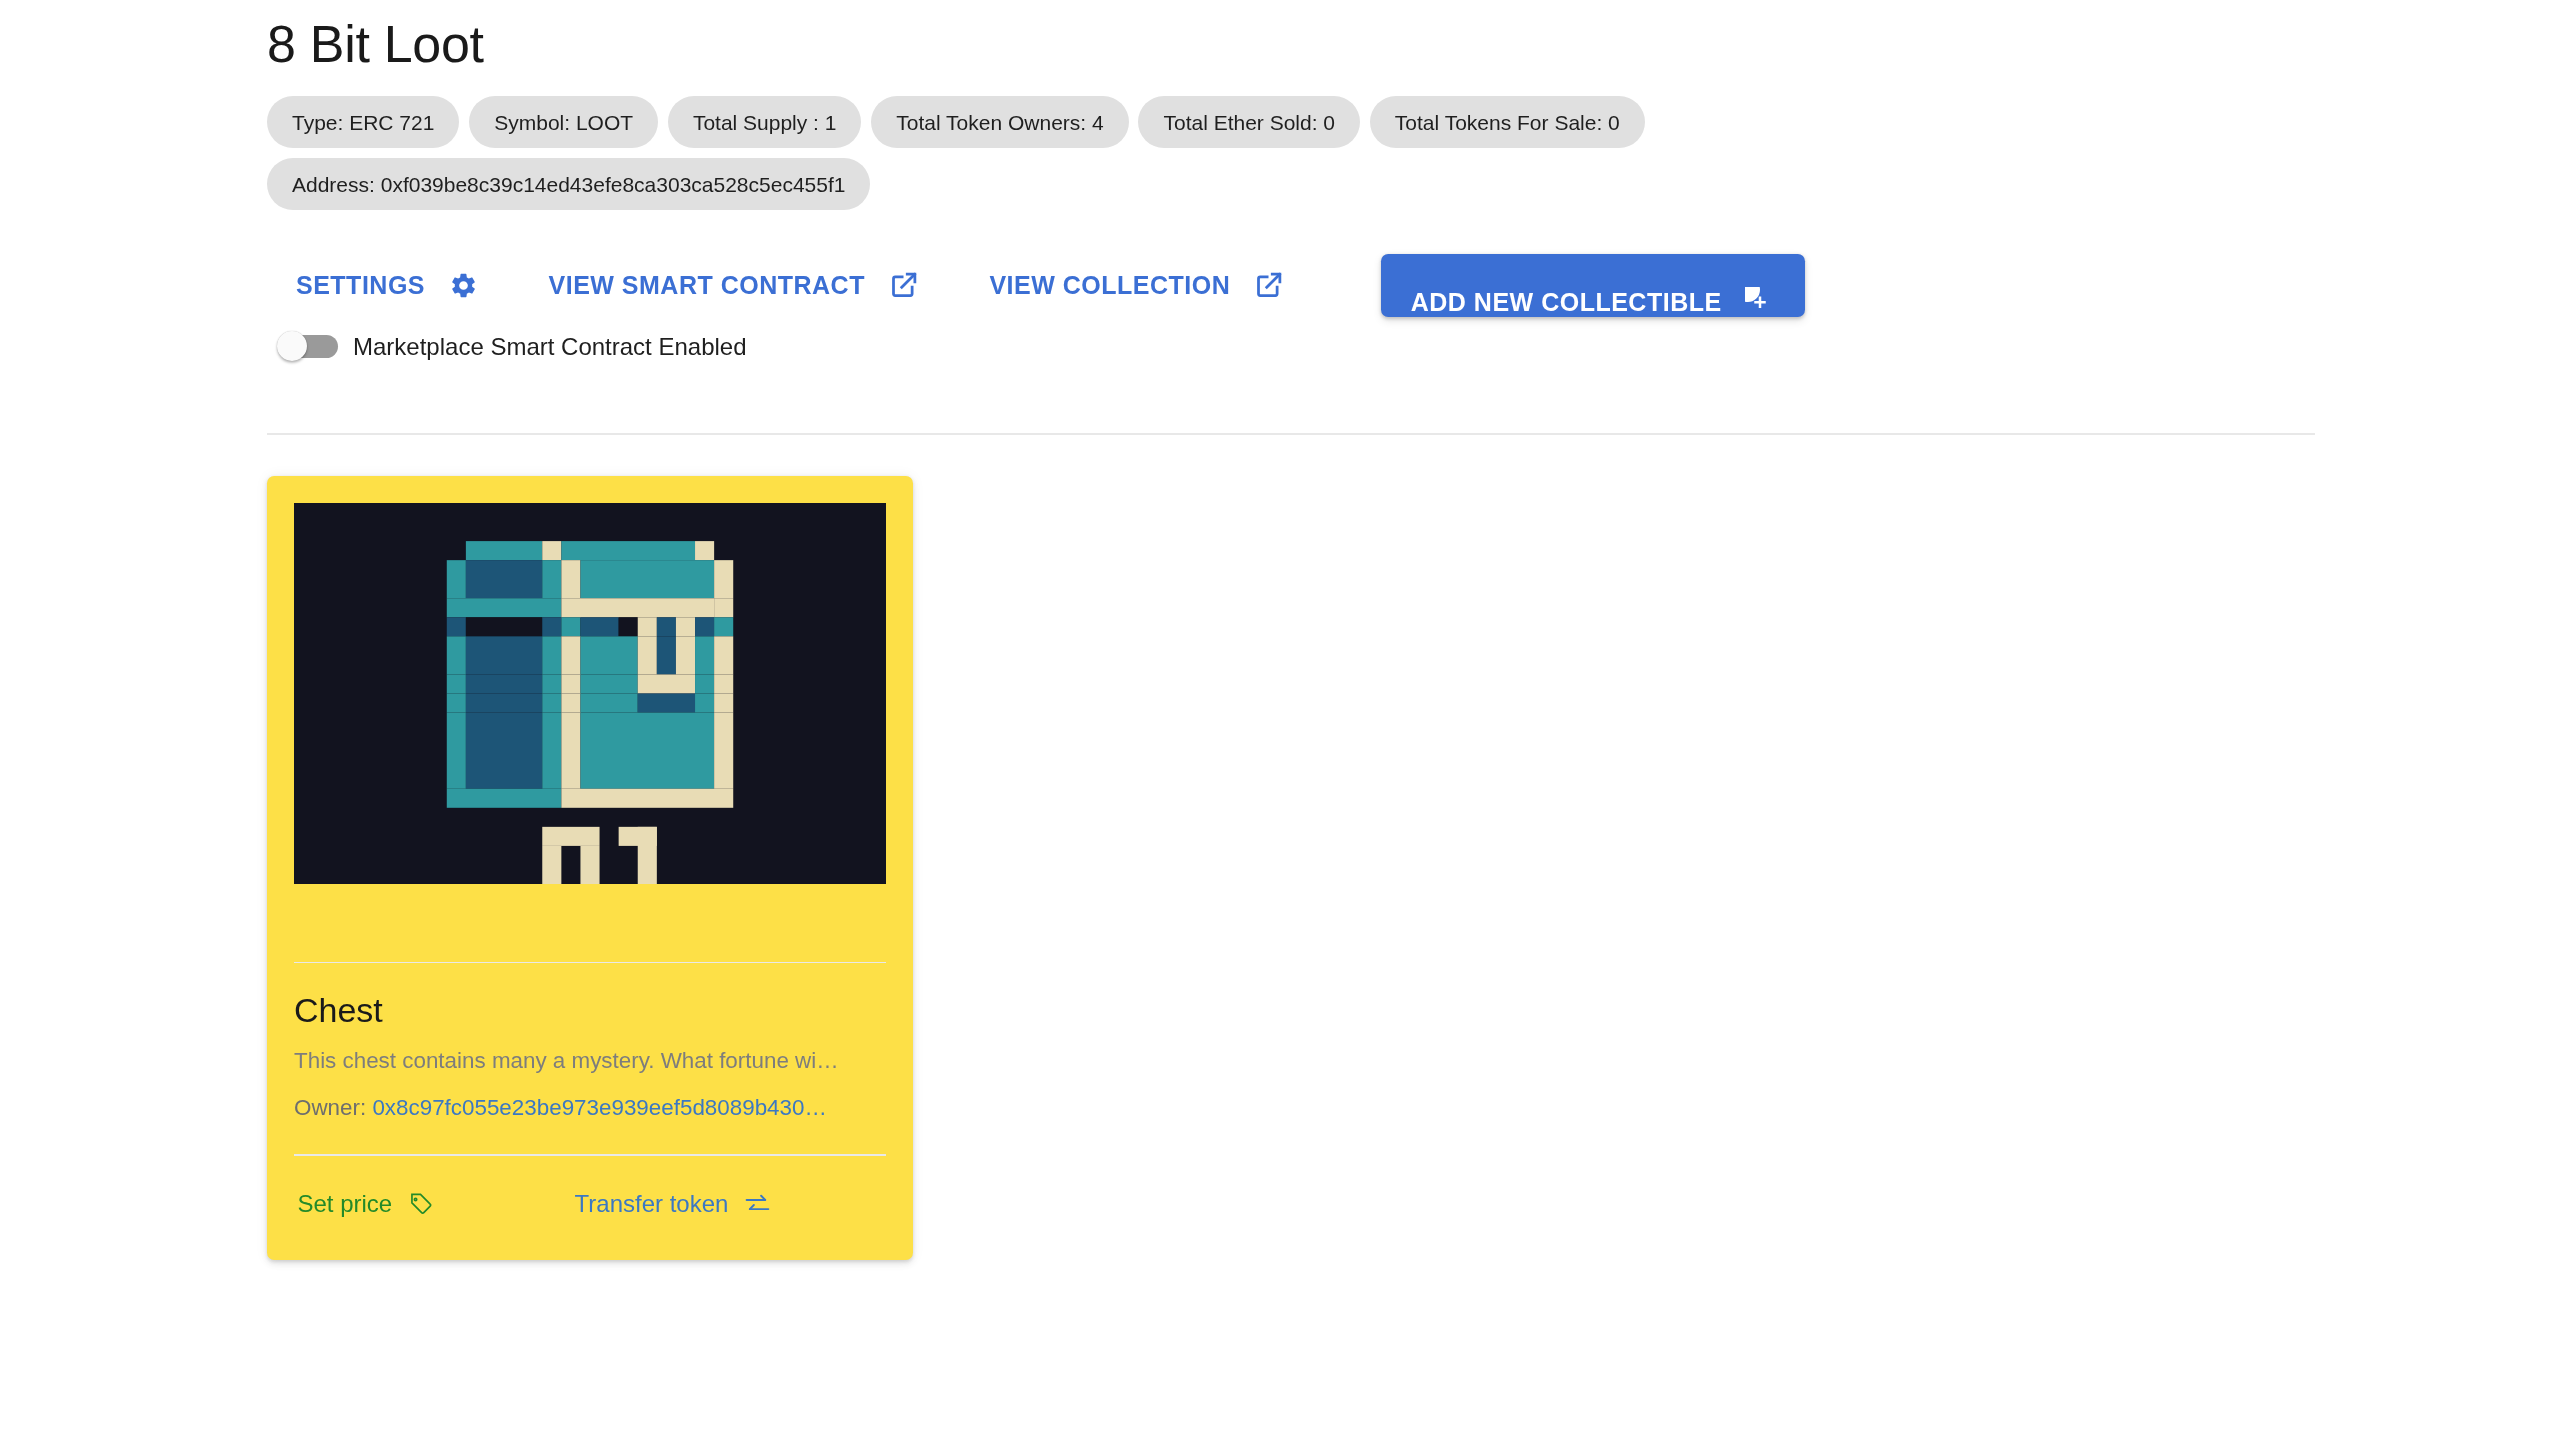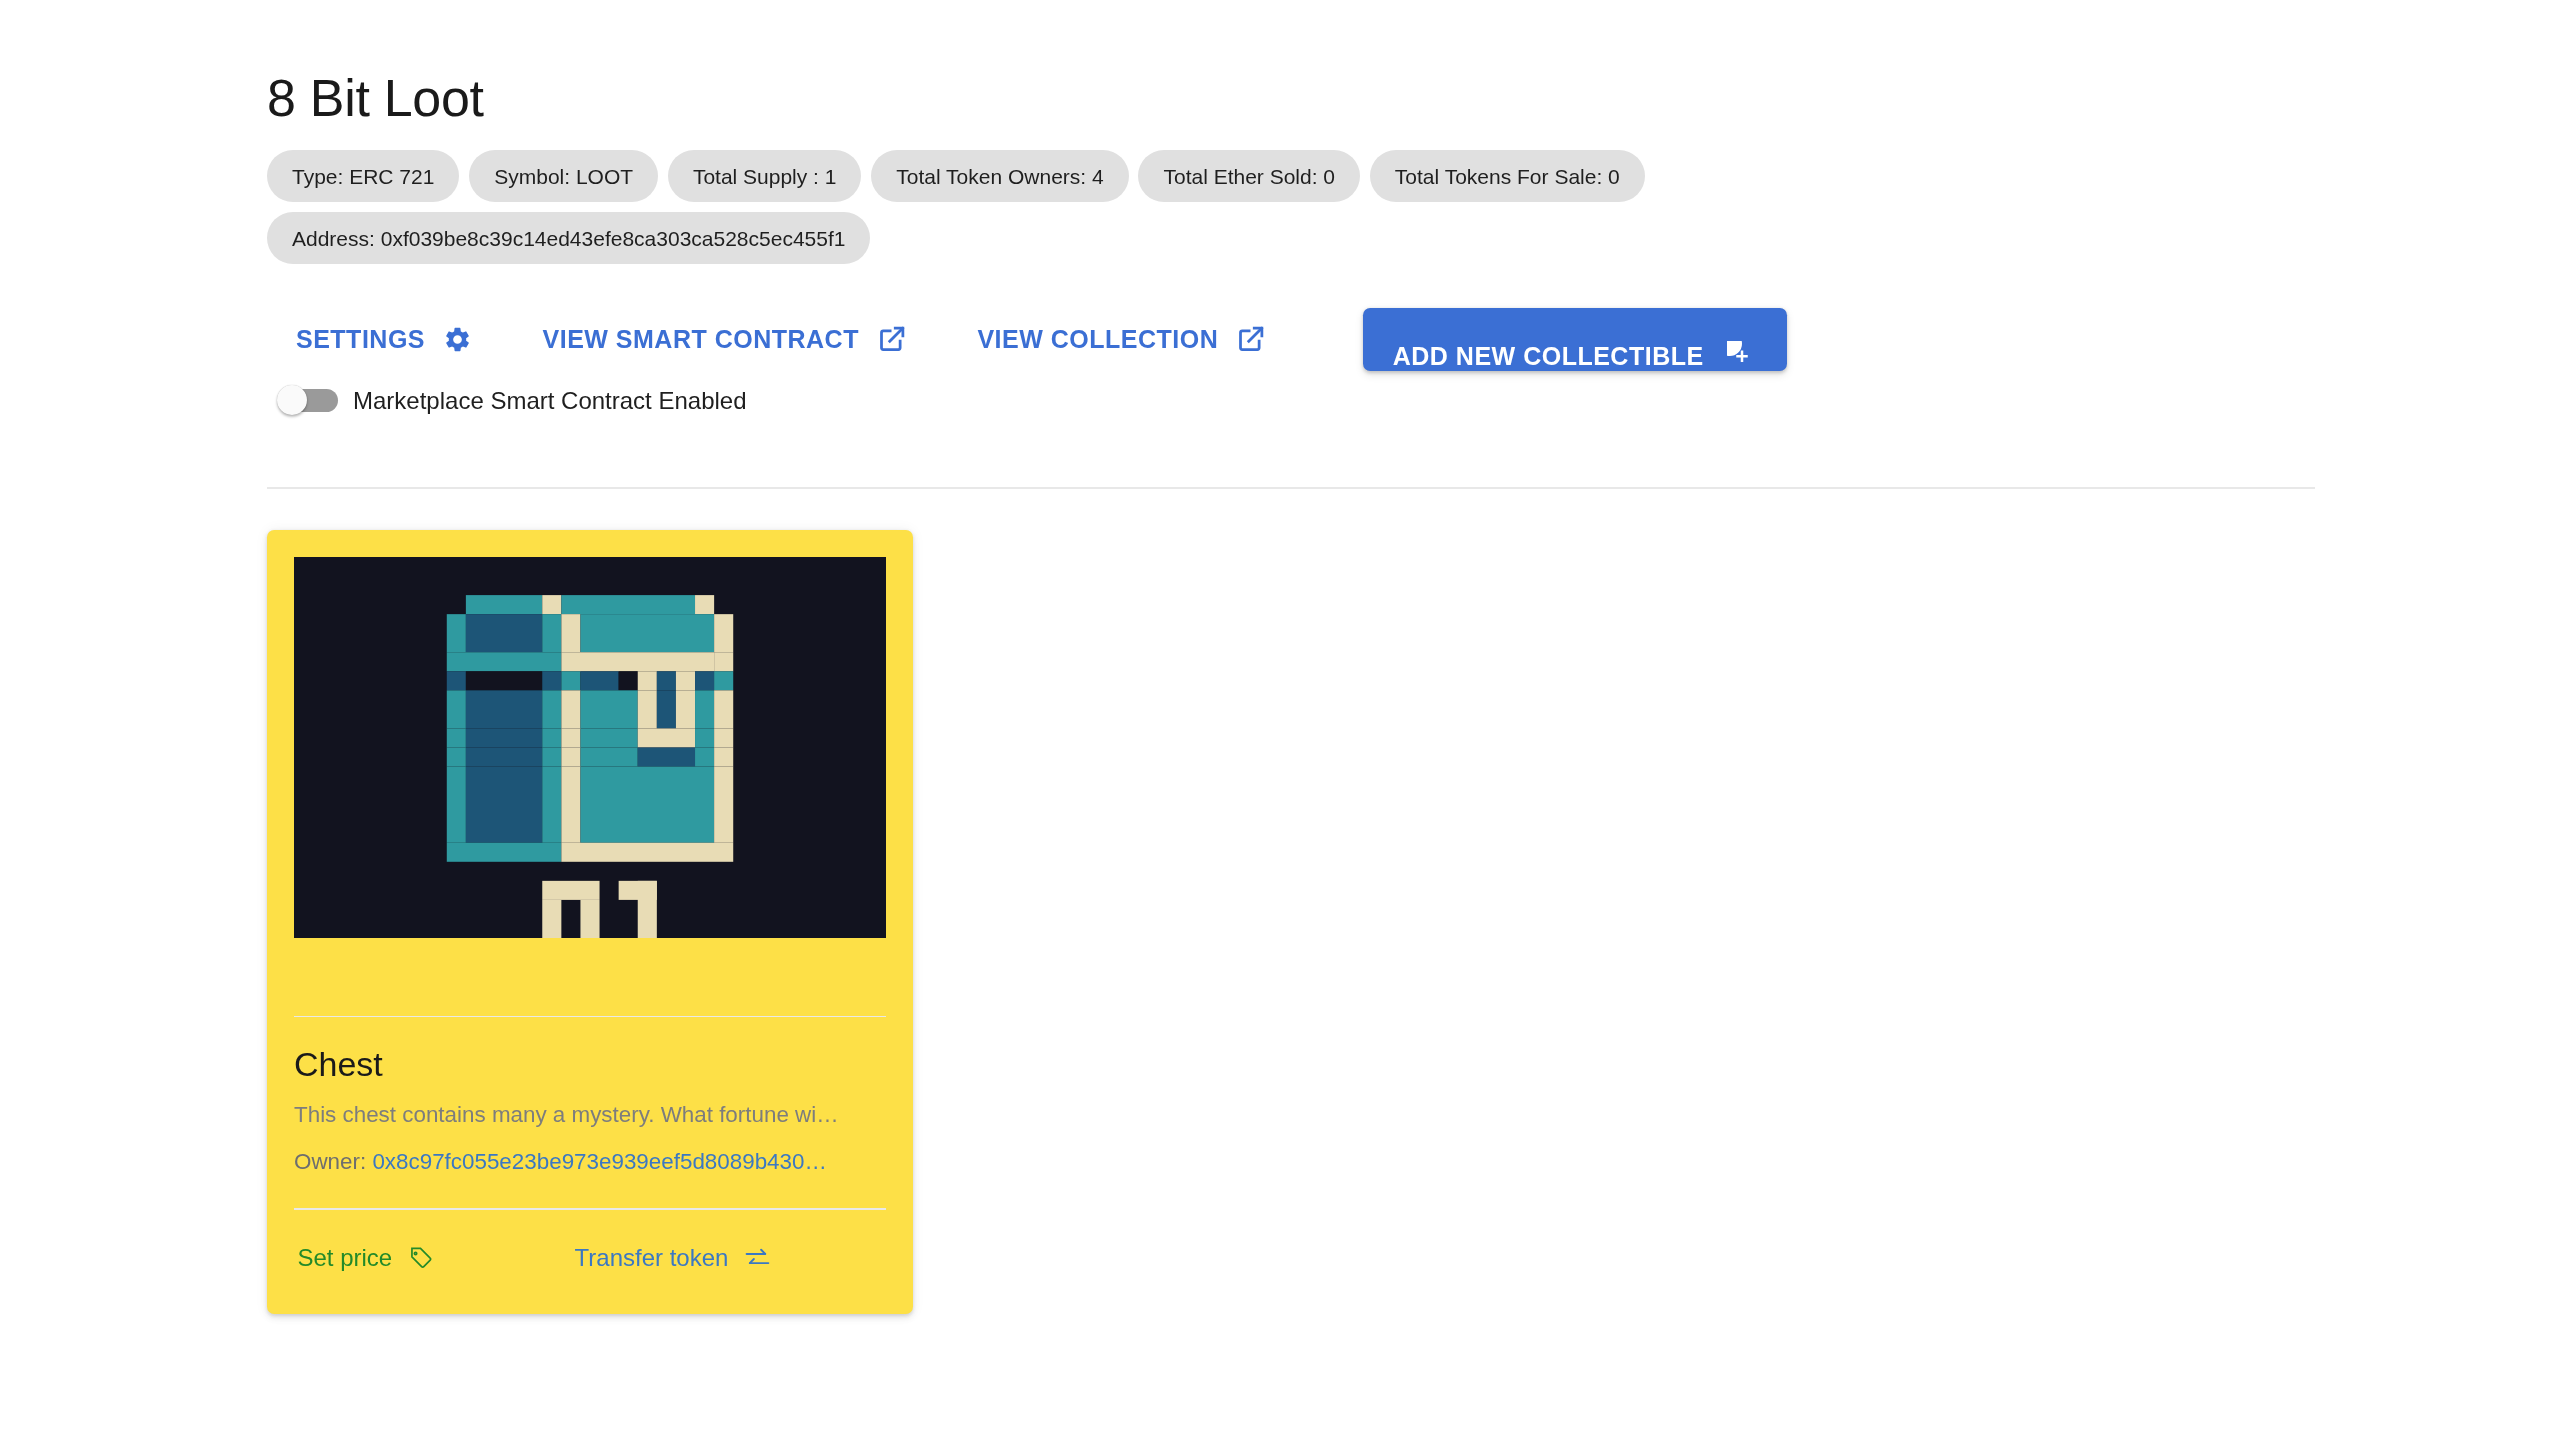--- a/index.html
+++ b/index.html
@@ -17,22 +17,21 @@
   .page {
     position: relative;
     width: 2576px;
     height: 1429px;
     background: #ffffff;
     overflow: hidden;
   }
 
   
   .header {
-    padding: 25px 0 0 267px;
-    margin-top: 44px;
+    padding: 15px 0 0 267px;
   }
 
   .page-title {
     font-size: 52px;
     font-weight: 400;
     line-height: 1.15;
     color: #1a1a1a;
     letter-spacing: -0.3px;
     margin: 0;
   }
@@ -64,21 +63,21 @@
   
   .actions {
     display: flex;
     align-items: center;
     margin: 36px 0 0 267px;
     height: 59px;
   }
   .text-action {
     display: inline-flex;
     align-items: center;
-    gap: 18px;
+    gap: 24px;
     height: 59px;
     padding: 0 29px;
     margin-right: 12.5px;
     border: none;
     background: transparent;
     color: #3b6fd4;
     font-family: "Liberation Sans", sans-serif;
     font-size: 25px;
     font-weight: 700;
     letter-spacing: 0.5px;

